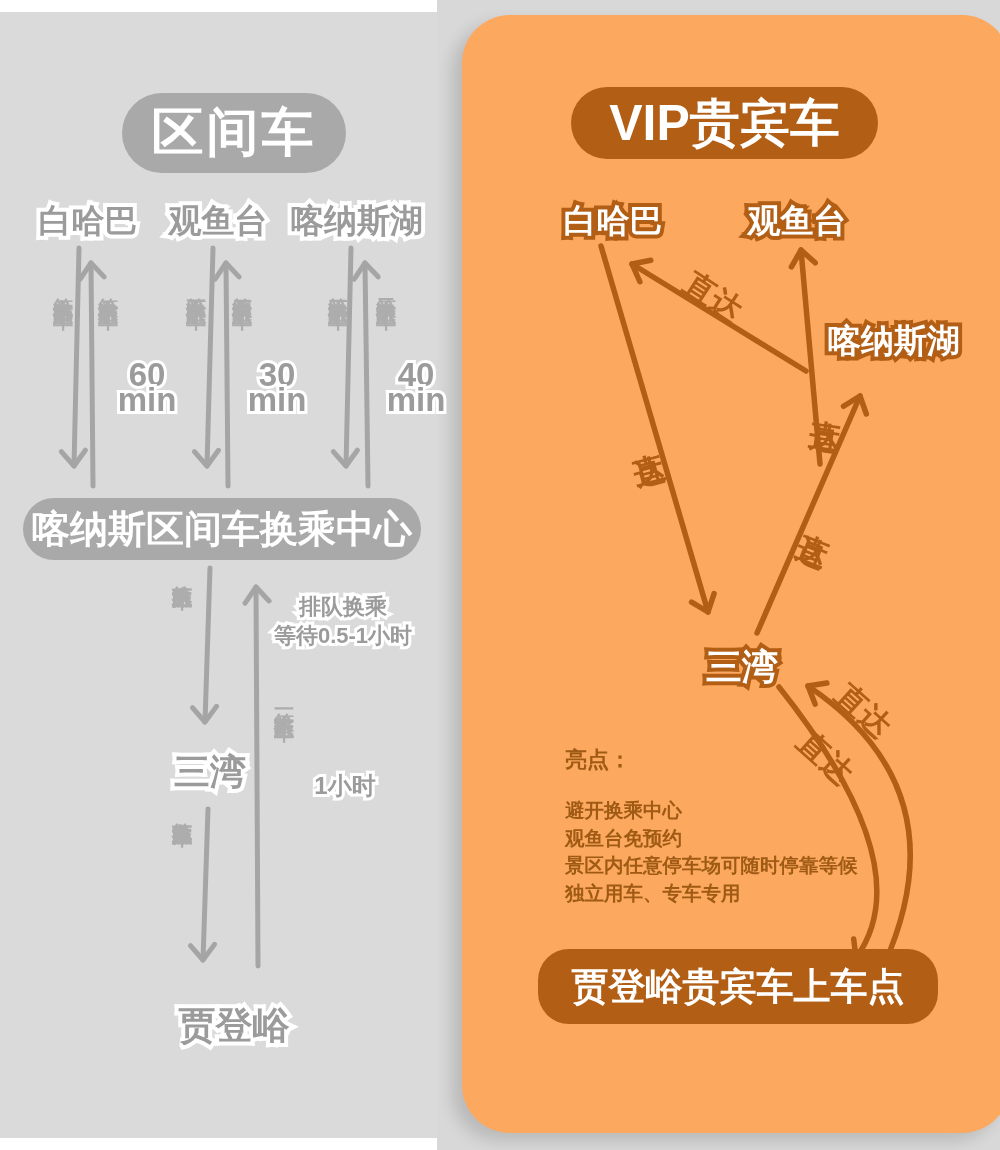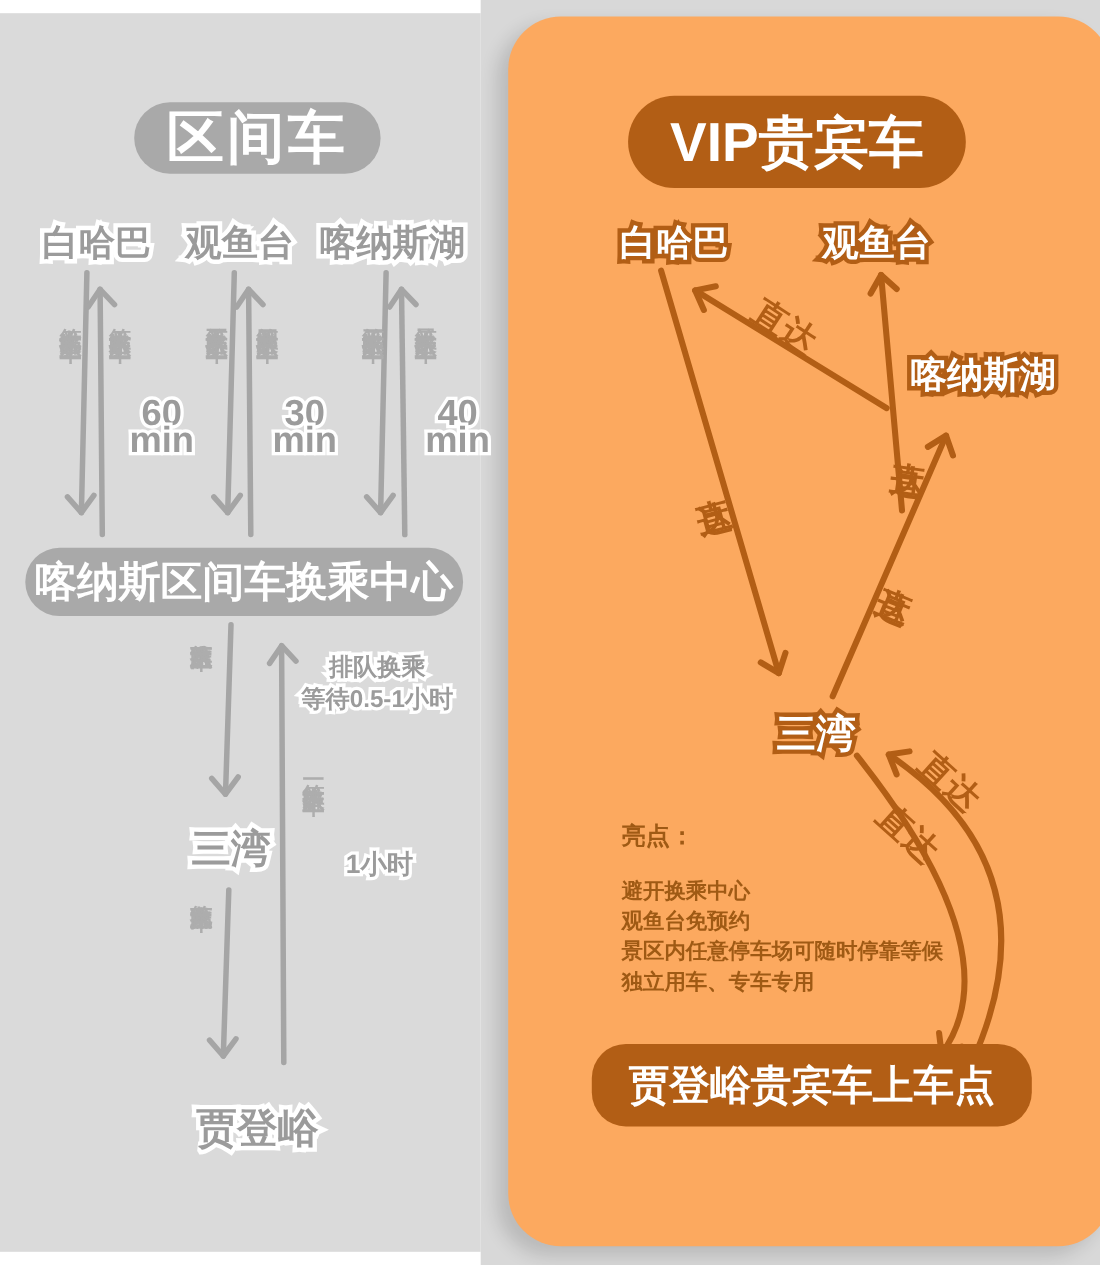--- a/index.html
+++ b/index.html
@@ -15,25 +15,25 @@
   .orange-panel{position:absolute;left:462px;top:15px;width:548px;height:1118px;background:var(--orange-bg);
     border-radius:48px;box-shadow:-10px 8px 16px rgba(0,0,0,0.14);}
   svg.overlay{position:absolute;left:0;top:0;pointer-events:none;}
   .lg{stroke:var(--gray-line);stroke-width:5;fill:none;stroke-linecap:round;}
   .lo{stroke:var(--orange-dark);stroke-width:5.5;fill:none;stroke-linecap:round;}
   .mh-g{fill:none;stroke:var(--gray-line);stroke-width:5;stroke-linecap:round;stroke-linejoin:round;}
   .mh-o{fill:none;stroke:var(--orange-dark);stroke-width:5.5;stroke-linecap:round;stroke-linejoin:round;}
 
   .pill{position:absolute;display:flex;align-items:center;justify-content:center;
     font-weight:800;color:#fff;white-space:nowrap;}
-  #left-title{left:122px;top:93px;width:224px;height:65px;border-radius:40px;
+  #left-title{left:122px;top:93px;width:224px;height:80px;border-radius:40px;
     background:var(--gray-badge);font-size:52px;letter-spacing:3px;}
   #transfer-center{left:23px;top:498px;width:398px;height:62px;border-radius:31px;
     background:var(--gray-badge);font-size:38px;}
-  #vip-title{left:571px;top:87px;width:307px;height:84px;border-radius:42px;
+  #vip-title{left:571px;top:87px;width:307px;height:72px;border-radius:42px;
     background:var(--orange-dark);font-size:50px;}
   #boarding-point{left:538px;top:949px;width:400px;height:75px;border-radius:31px;
     background:var(--orange-dark);font-size:37px;}
 
   .abs{position:absolute;transform:translateX(-50%);white-space:nowrap;font-weight:800;}
   .g-out{color:var(--gray-text);-webkit-text-stroke:8px #fff;paint-order:stroke fill;}
   .g-out-sm{color:var(--gray-text);-webkit-text-stroke:6px #fff;paint-order:stroke fill;}
   .o-out{color:#fff;-webkit-text-stroke:8px var(--orange-dark);paint-order:stroke fill;}
 
   .station{font-size:33px;}

